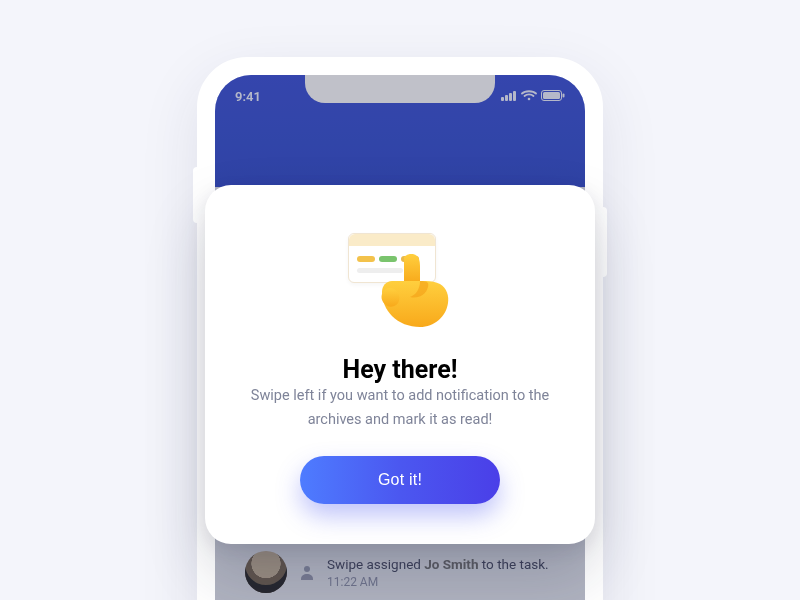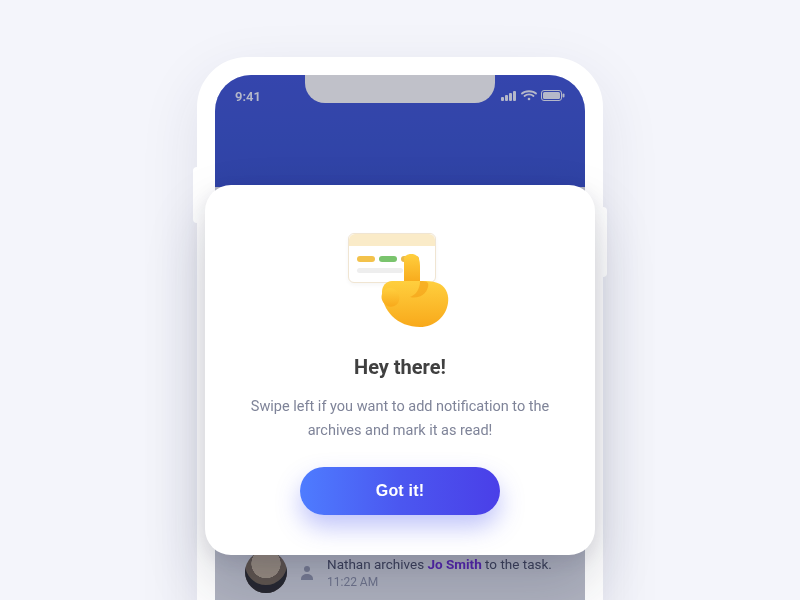--- a/index.html
+++ b/index.html
@@ -105,21 +105,21 @@
     width:42px; height:42px; border-radius:50%;
     background:radial-gradient(circle at 50% 30%,#c9b79b 0 40%,#7a6a55 41% 100%);
     box-shadow:inset 0 -8px 0 0 #2a2a2a;
     flex:0 0 auto;
   }
   .user-ico {
     width:16px; height:16px; flex:0 0 auto;
     color:#9ba0b5;
   }
   .notif-text { font-size:13.5px; line-height:1.35; color:#4a4e66; }
-  .notif-text .bold { font-weight:700; color:#6d28d9; }
+  .notif-text .bold { font-weight:700; color:#737373; }
   .notif-time { font-size:12px; color:#8f94ab; margin-top:2px; }
 
   
   .dim {
     position:absolute; inset:0;
     background:rgba(30,34,60,.28);
     z-index:8;
   }
 
   
@@ -156,37 +156,37 @@
   .illus .card .pill.p2 { left:30px; width:18px; background:#7ac46d; }
   .illus .card .pill.p3 { left:52px; width:18px; background:#e9b94a; }
   .illus .card .line2 { position:absolute; left:8px; top:34px; width:46px; height:5px; background:#eee; border-radius:3px;}
   .illus .hand {
     position:absolute;
     left:44px; top:26px;
     width:88px; height:80px;
   }
 
   .modal-title {
-    font-size:20px; font-weight:700; color:#404040;
-    margin-bottom:16px;
+    font-size:25px; font-weight:700; color:#000000;
+    margin-bottom:0;
   }
   .modal-body {
     font-size:14.5px; line-height:1.65; color:#7f8499;
     margin:0 auto 24px auto;
     max-width:300px;
   }
   .modal-btn {
     display:inline-block;
     min-width:200px;
     padding:15px 44px;
     border:none;
     border-radius:999px;
     background:linear-gradient(90deg,#4e7cff 0%,#4b57f0 50%,#4a3fe8 100%);
     color:#fff;
-    font-size:16px; font-weight:700; letter-spacing:.2px;
+    font-size:16px; font-weight:400; letter-spacing:.2px;
     cursor:pointer;
     box-shadow:0 12px 24px rgba(75,87,240,.35);
     text-align:center;
   }
 </style>
 </head>
 <body>
 
 <div class="canvas">
 
@@ -244,21 +244,21 @@
         <div class="notif-row">
           <div class="avatar"></div>
           <span class="user-ico">
             <svg width="16" height="16" viewBox="0 0 16 16" fill="currentColor">
                 <circle cx="8" cy="5" r="3"></circle>
                 <path d="M2 15c0-3.2 2.8-5 6-5s6 1.8 6 5v1H2z"></path>
               </svg>
           </span>
           <div>
             <div class="notif-text">
-              <span>Nathan archives </span><span class="bold">Jo Smith</span><span> to the task.</span>
+              <span>Swipe assigned </span><span class="bold">Jo Smith</span><span> to the task.</span>
             </div>
             <div class="notif-time">11:22 AM</div>
           </div>
         </div>
       </div>
 
       <div class="dim"></div>
     </div>
   </div>
 

